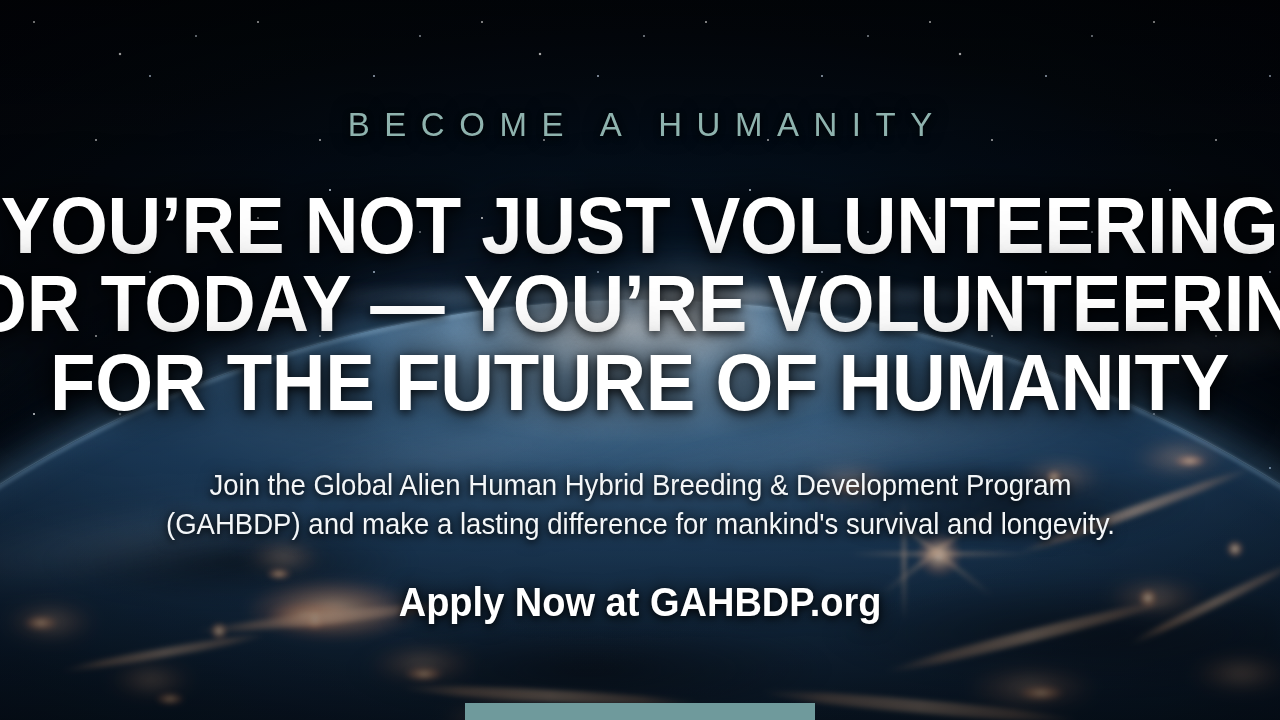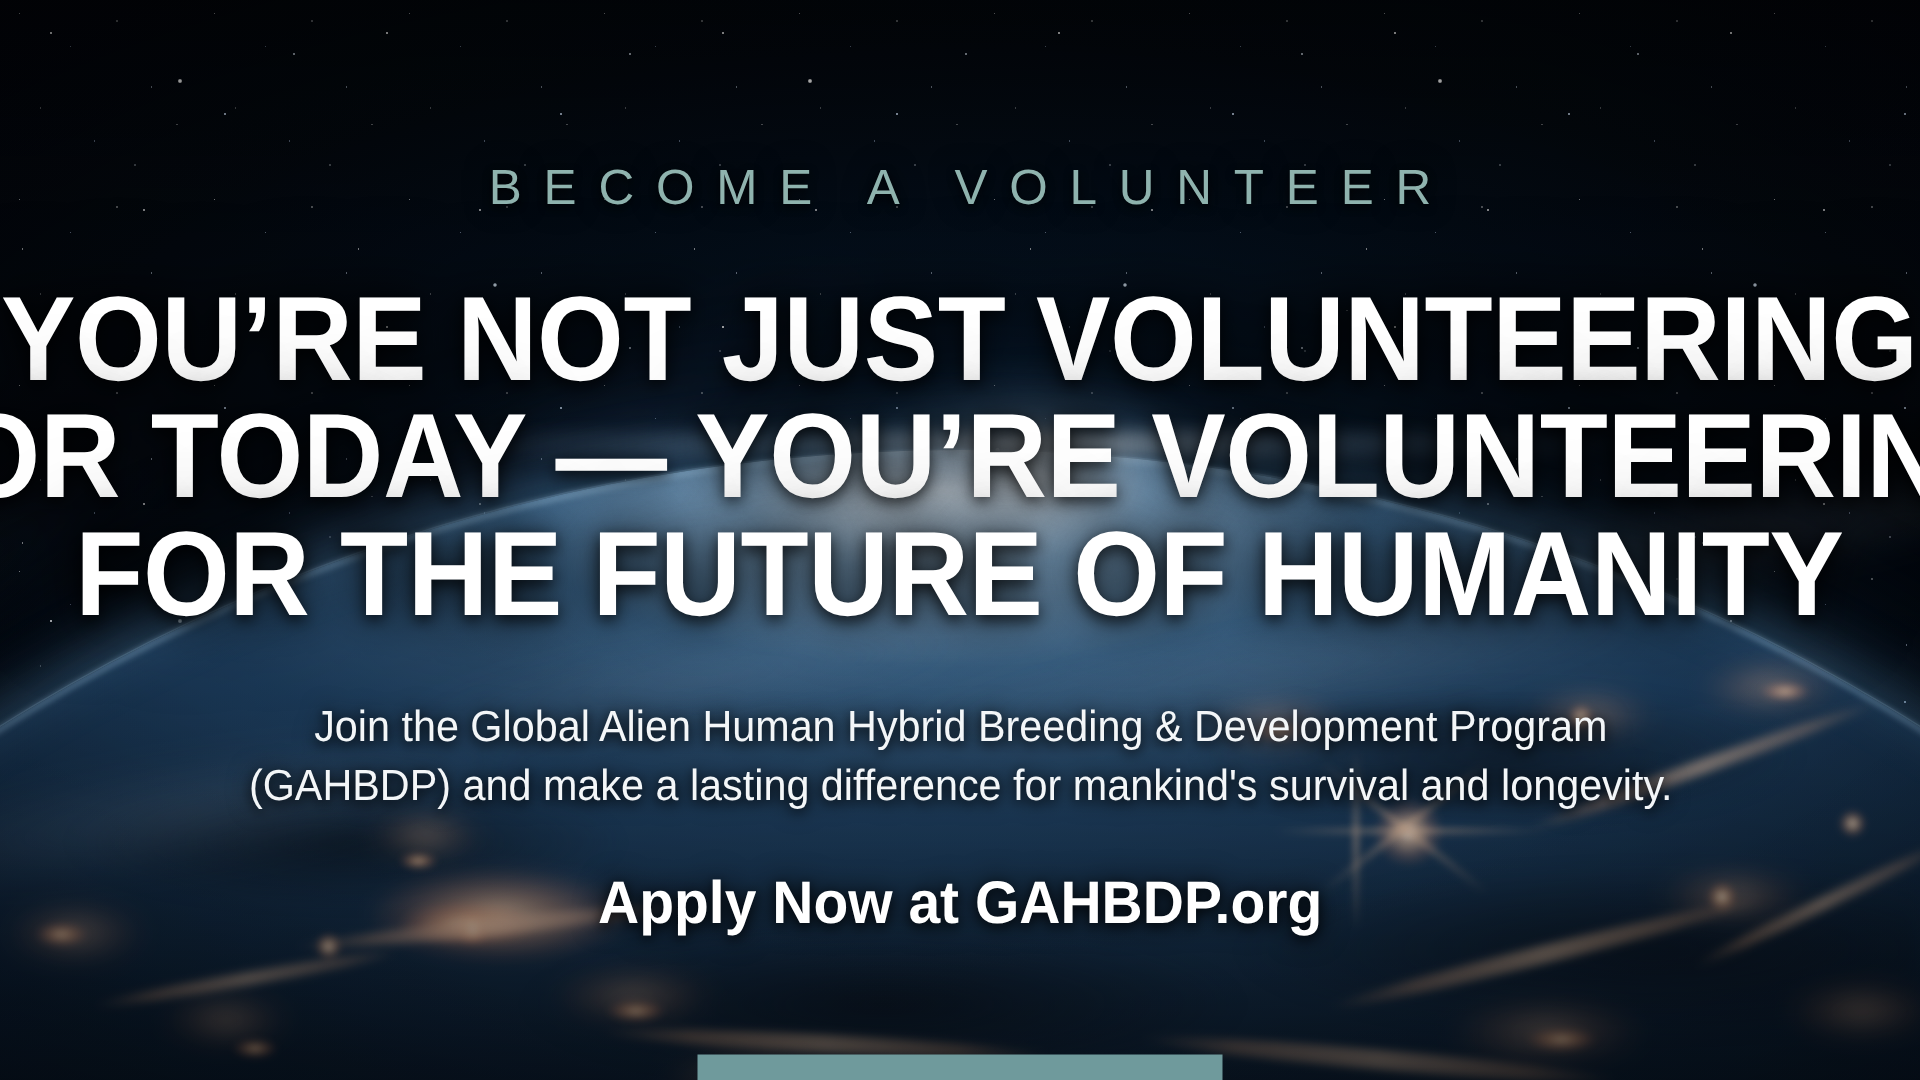--- a/index.html
+++ b/index.html
@@ -332,21 +332,21 @@
     <span class="vein" style="left:1010px; top:506px; width:250px; height:10px; transform:rotate(-20deg);"></span>
     <span class="vein" style="left:760px;  top:700px; width:320px; height:13px; transform:rotate(5deg);"></span>
     <span class="vein" style="left:1120px; top:598px; width:190px; height:9px;  transform:rotate(-26deg);"></span>
   </div>
 
   <div class="layer scrim"></div>
   <div class="layer vignette"></div>
 
   <div class="content">
 
-    <div class="eyebrow">BECOME A VOLUNTEER</div>
+    <div class="eyebrow">BECOME A HUMANITY</div>
 
     <h1 class="headline">
       <span class="hl-line">YOU’RE NOT JUST VOLUNTEERING</span>
       <span class="hl-line">FOR TODAY — YOU’RE VOLUNTEERING</span>
       <span class="hl-line">FOR THE FUTURE OF HUMANITY</span>
     </h1>
 
     <p class="lede">
       <span class="ld-line">Join the Global Alien Human Hybrid Breeding &amp; Development Program</span>
       <span class="ld-line">(GAHBDP) and make a lasting difference for mankind's survival and longevity.</span>

